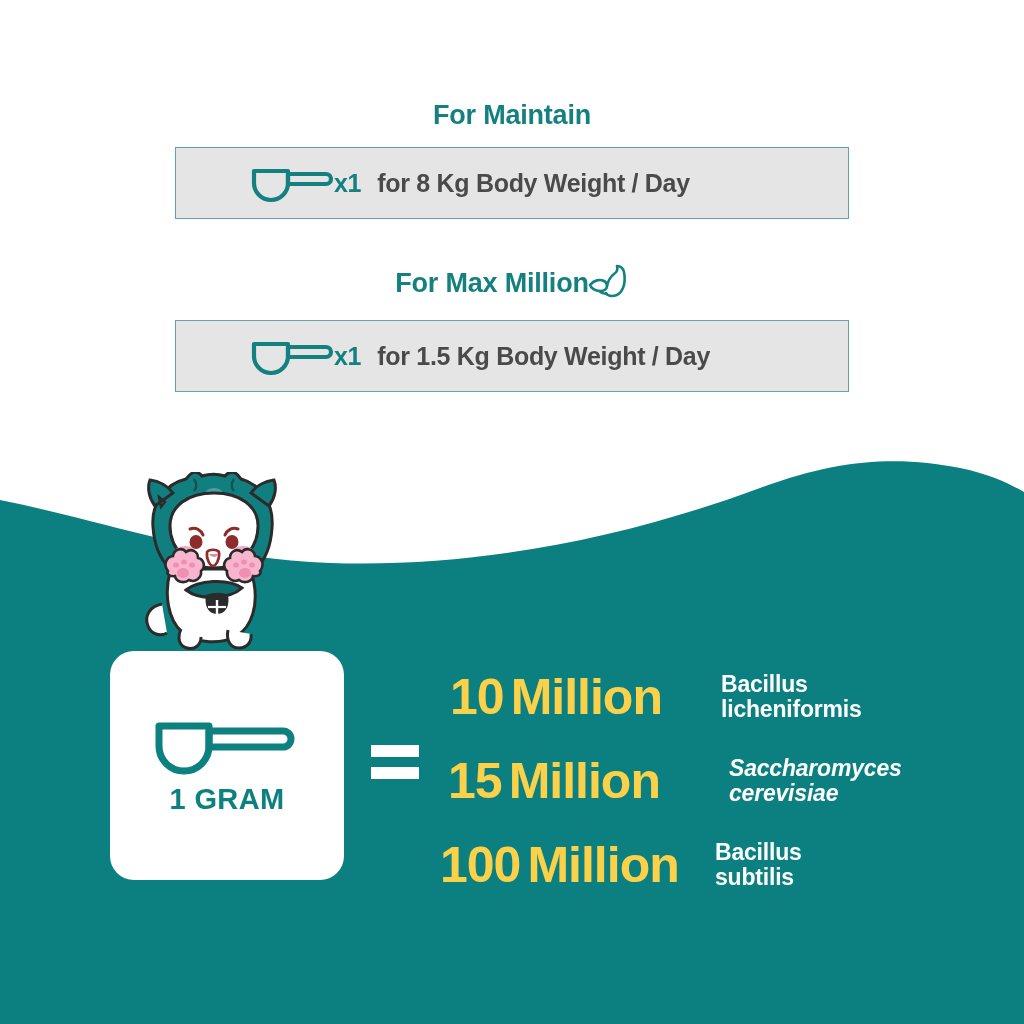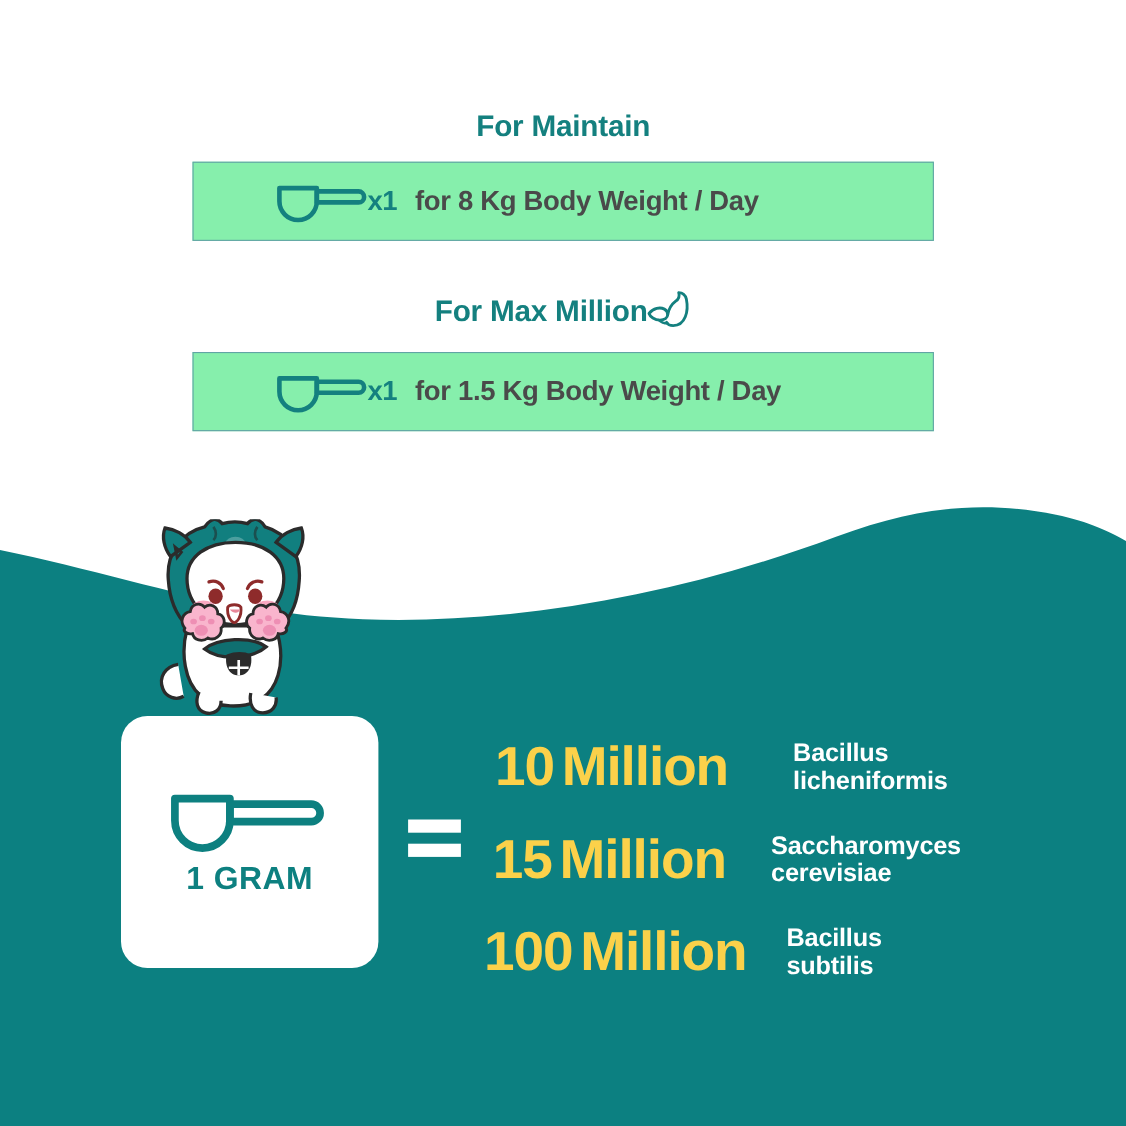--- a/index.html
+++ b/index.html
@@ -40,21 +40,21 @@
     margin-left:-2px;
   }
   .muscle-icon svg { display:block; }
 
   .dose-box {
     position:absolute;
     left:175px;
     width:674px;
     height:72px;
     border:1.6px solid #61a4a5;
-    background:#86efac;
+    background:#e5e5e5;
     display:flex;
     align-items:center;
   }
   .dose-block.first .dose-box { top:49px; }
   .dose-block.second .dose-box { top:58px; }
 
   .scoop-sm { width:90px; height:40px; margin-left:72px; flex:0 0 auto; }
   .scoop-sm svg { display:block; }
 
   .dose-mult {
@@ -128,21 +128,21 @@
     line-height:1.07;
     letter-spacing:-0.2px;
     margin-left:18px;
   }
   .strain-row.r1 .strain-amount { width:253px; }
   .strain-row.r2 .strain-amount { width:253px; }
   .strain-row.r3 .strain-amount { width:253px; }
   .strain-row.r1 { padding-left:10px; }
   .strain-row.r2 { padding-left:8px; }
   .strain-row.r3 { padding-left:0px;align-items:center; }
-  .strain-row.r2 .strain-name { margin-left:0; }
+  .strain-row.r2 .strain-name { margin-left:28px;font-style:italic; }
   .strain-row.r3 .strain-name { margin-left:22px; }
 </style>
 </head>
 <body>
 
 <div id="stage">
 
   <div class="wave-panel">
     <svg viewBox="0 0 1024 594" preserveAspectRatio="none" aria-hidden="true">
       <path d="M0,70 C110,92 200,128 330,133 C470,138 620,110 760,58 C840,28 900,26 960,38 C990,44 1010,54 1024,62 L1024,594 L0,594 Z" fill="#0c8081"></path>

